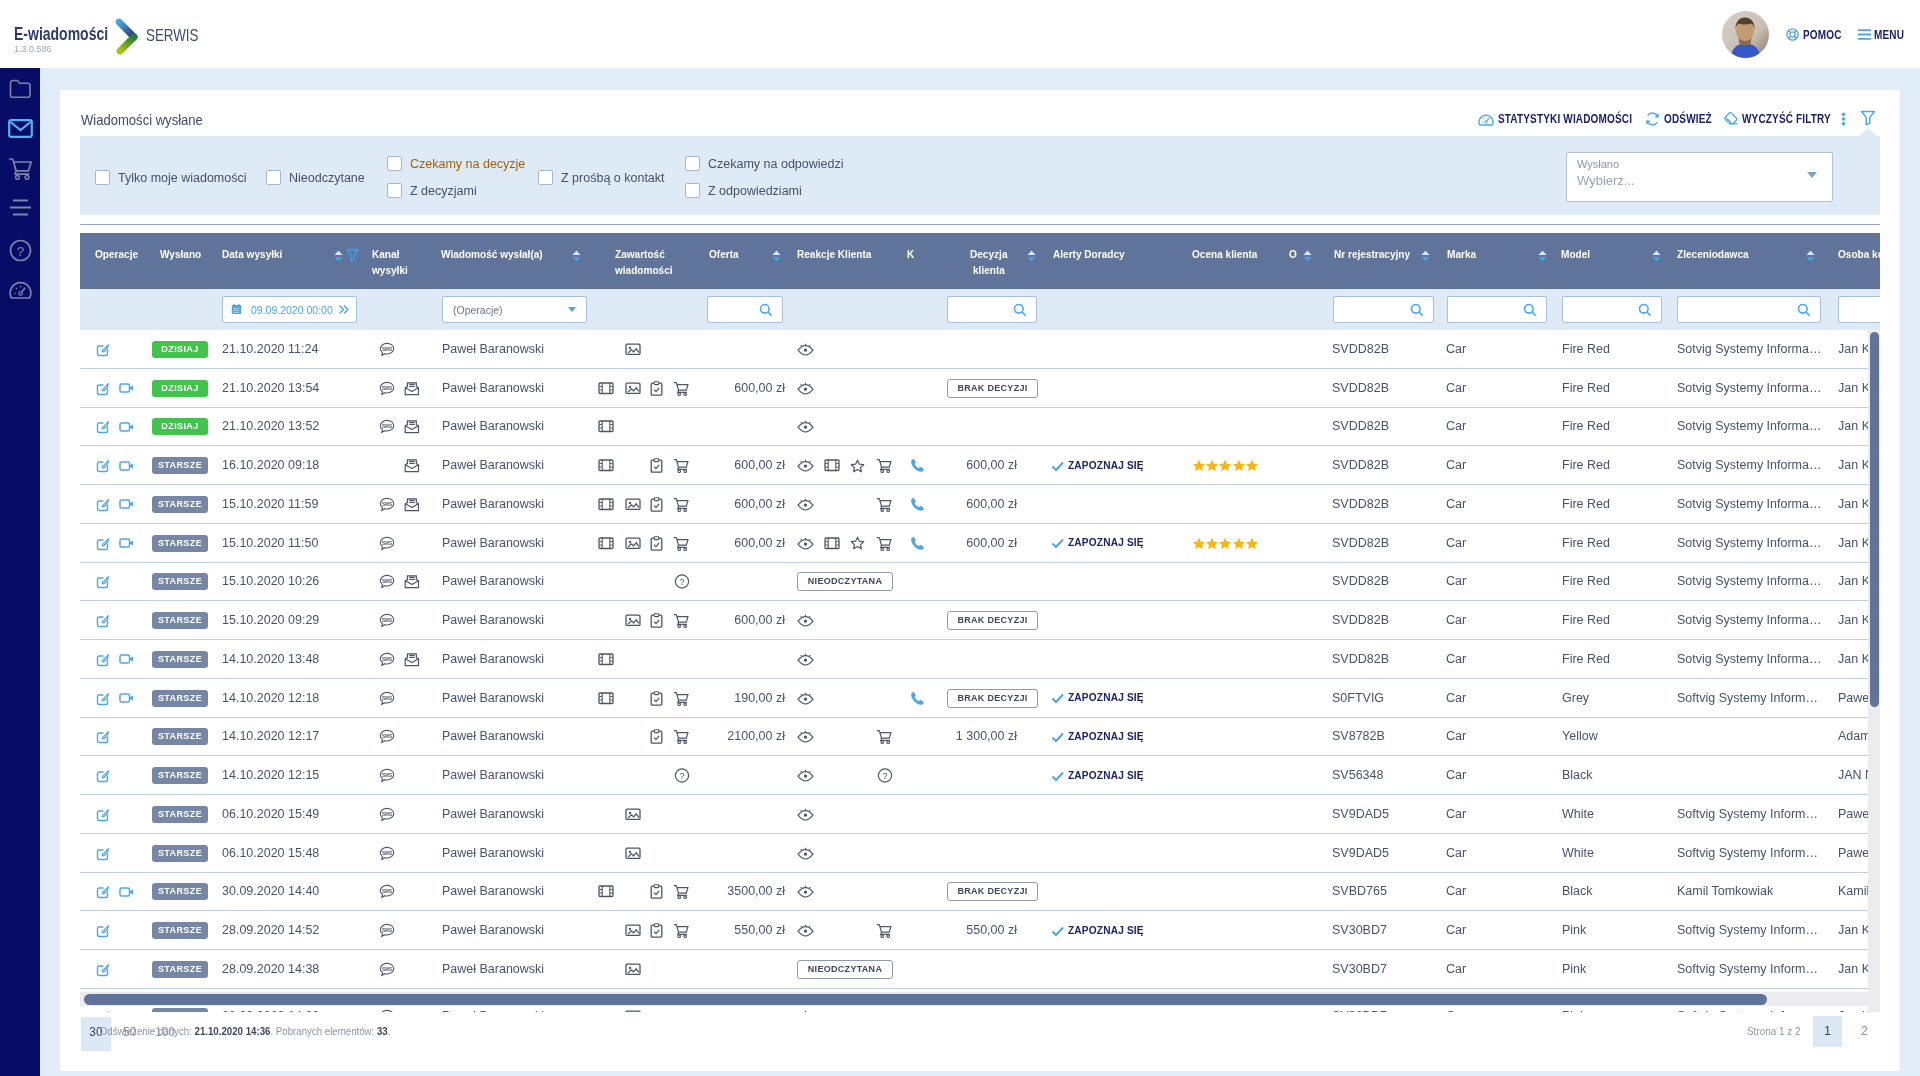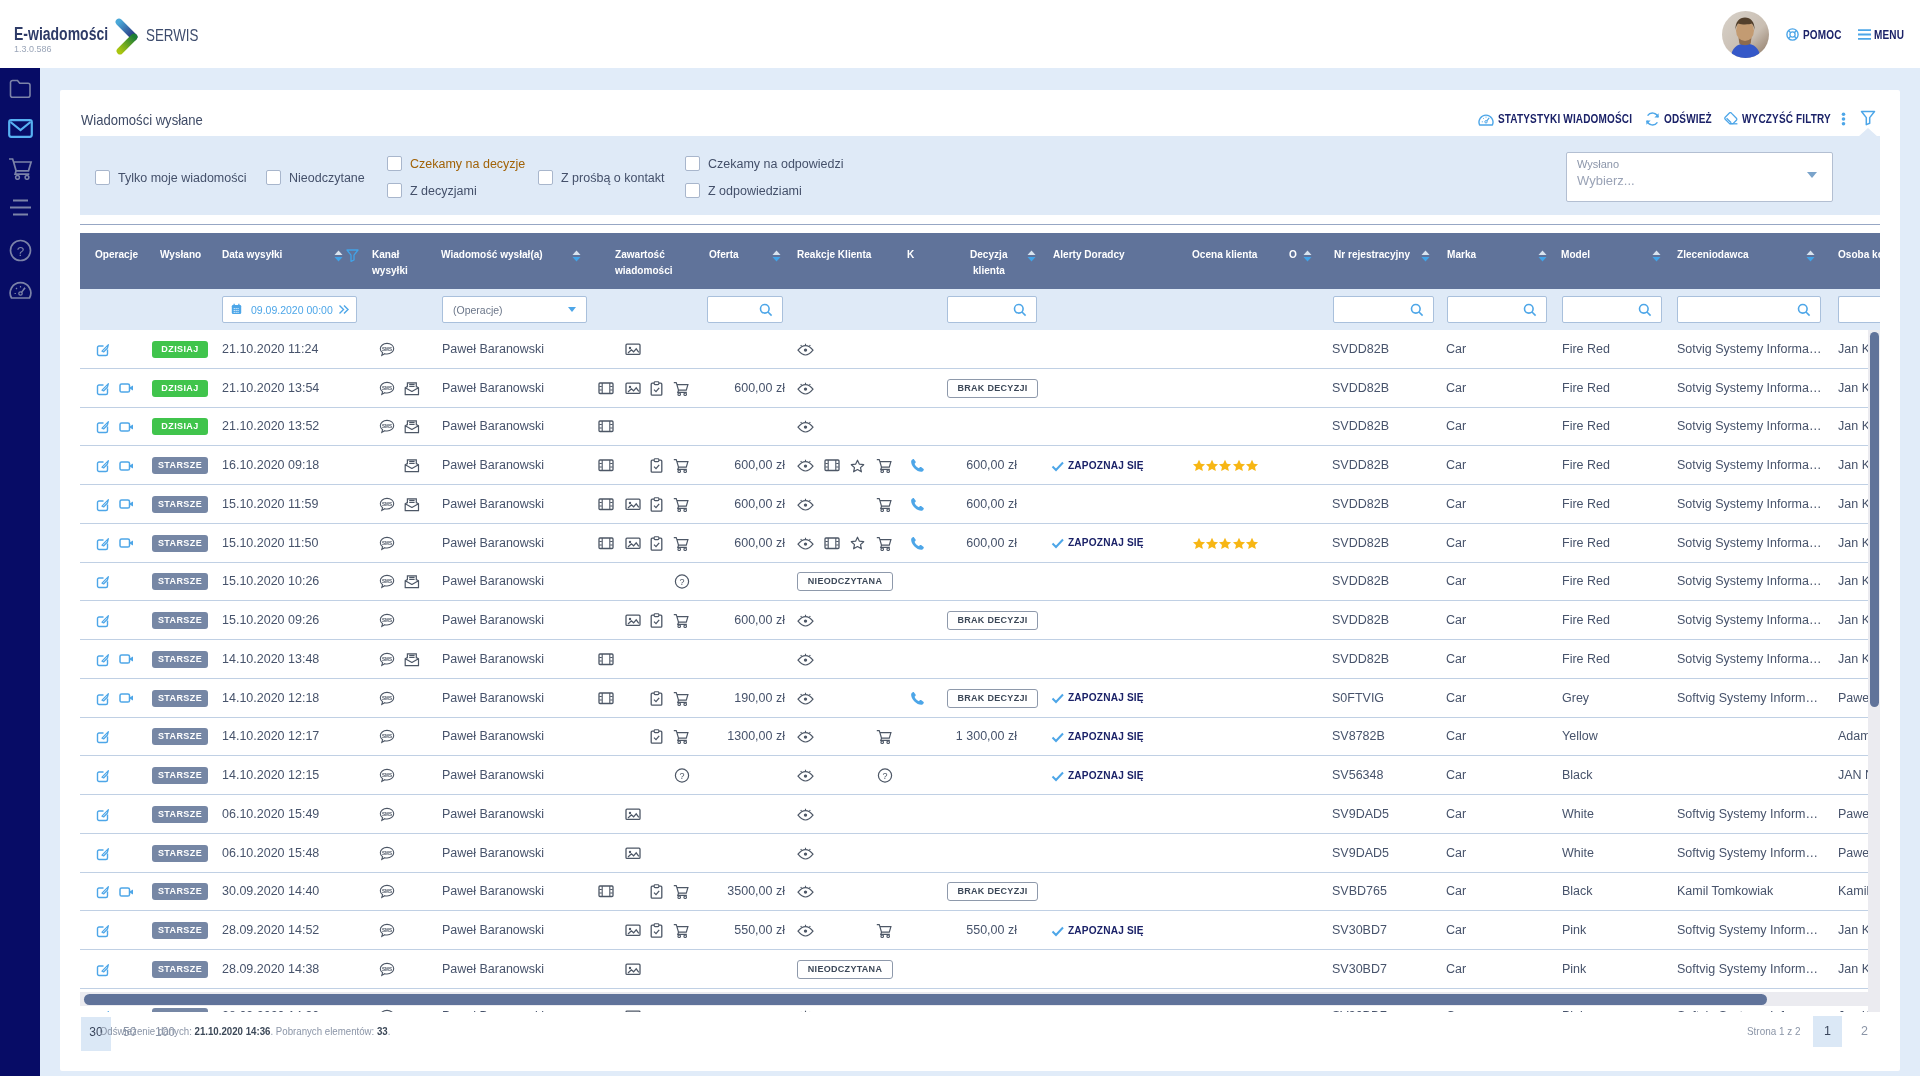--- a/index.html
+++ b/index.html
@@ -616,21 +616,21 @@
 <div class="rowtxt" style="left:1386px;top:244.4px">Car</div>
 <div class="rowtxt" style="left:1502px;top:244.4px">Fire Red</div>
 <div class="zlec" style="left:1617px;top:244.4px">Sotvig Systemy Informatyczne sp. z o.o.</div>
 <div class="rowtxt" style="left:1778px;top:244.4px">Jan Kowalski</div>
 <div class="ab" style="left:20px;top:309.0px;width:1800px;height:1px;background:#c0d0e4"></div>
 <svg class="ab" style="left:36px;top:283.125px" width="15" height="15" viewBox="0 0 15 15">
       <path d="M11.5 7.5 V12 a1.5 1.5 0 0 1 -1.5 1.5 H3 A1.5 1.5 0 0 1 1.5 12 V5.5 A1.5 1.5 0 0 1 3 4 h4.5" fill="none" stroke="#4da6e8" stroke-width="1.4"></path>
       <path d="M6 9.2 L12.4 2.6 l-0.9 3.4 L7.6 10 z" fill="none" stroke="#4da6e8" stroke-width="1.2" stroke-linejoin="round"></path>
     </svg>
 <div class="badge" style="left:92px;top:282.1px;background:#7687a5">STARSZE</div>
-<div class="rowtxt" style="left:162px;top:283.1px">15.10.2020 09:26</div>
+<div class="rowtxt" style="left:162px;top:283.1px">15.10.2020 09:29</div>
 <svg class="ab" style="left:319px;top:283.125px" width="16" height="15" viewBox="0 0 16 15">
       <path d="M8 1.4 c-3.7 0 -6.7 2.4 -6.7 5.3 c0 1.6 0.9 3 2.3 4 l-0.8 2.7 l3 -1.7 c0.7 0.2 1.4 0.25 2.2 0.25 c3.7 0 6.7 -2.4 6.7 -5.3 S11.7 1.4 8 1.4 z" fill="none" stroke="#4d5766" stroke-width="1.1"></path>
       <text x="8" y="8.6" font-size="4.6" font-weight="bold" text-anchor="middle" fill="#4d5766" font-family="Liberation Sans,sans-serif">SMS</text>
     </svg>
 <div class="rowtxt" style="left:382px;top:283.1px">Paweł Baranowski</div>
 <svg class="ab" style="left:565px;top:283.125px" width="16" height="15" viewBox="0 0 16 15">
       <rect x="1" y="2.2" width="14" height="10.2" rx="1" fill="none" stroke="#4d5766" stroke-width="1.3"></rect>
       <circle cx="5" cy="6" r="1.2" fill="#4d5766"></circle>
       <path d="M3 11 l3.4-3.2 2.2 2 2.6-3 2.6 3.6" fill="none" stroke="#4d5766" stroke-width="1.2"></path>
     </svg>
@@ -758,21 +758,21 @@
 <svg class="ab" style="left:590px;top:399.375px" width="13" height="15" viewBox="0 0 13 15">
       <rect x="1.2" y="2.2" width="10.6" height="12" rx="1" fill="none" stroke="#4d5766" stroke-width="1.3"></rect>
       <rect x="4.2" y="0.8" width="4.6" height="2.8" rx="0.8" fill="#fff" stroke="#4d5766" stroke-width="1.1"></rect>
       <path d="M4 8.6 l2 2 3.2-3.8" fill="none" stroke="#4d5766" stroke-width="1.3"></path>
     </svg>
 <svg class="ab" style="left:613px;top:399.375px" width="16" height="15" viewBox="0 0 16 15">
       <path d="M0.8 1.6 h2.4 l0.7 2 m0 0 h11 l-1.6 5.6 h-7.8 l-1.6 -5.6 m1.6 5.6 l-0.7 2.2 h9" fill="none" stroke="#4d5766" stroke-width="1.2"></path>
       <circle cx="6.2" cy="13.2" r="1.3" fill="none" stroke="#4d5766" stroke-width="1.1"></circle>
       <circle cx="12.2" cy="13.2" r="1.3" fill="none" stroke="#4d5766" stroke-width="1.1"></circle>
     </svg>
-<div class="num" style="left:605px;top:399.4px;width:120px">1300,00 zł</div>
+<div class="num" style="left:605px;top:399.4px;width:120px">2100,00 zł</div>
 <svg class="ab" style="left:737px;top:400.375px" width="17" height="13" viewBox="0 0 17 13">
       <path d="M1 7.2 C4 3.4 6.5 2.6 8.5 2.6 s4.5 0.8 7.5 4.6 c-3 3.6 -5.5 4.8 -7.5 4.8 S4 10.8 1 7.2 z" fill="none" stroke="#4d5766" stroke-width="1.2"></path>
       <circle cx="8.5" cy="7.1" r="1.7" fill="#4d5766"></circle>
       <path d="M8.5 2.4 v-1.6 M4.6 3.3 l-0.9-1.3 M12.4 3.3 l0.9-1.3" stroke="#4d5766" stroke-width="1.1"></path>
     </svg>
 <svg class="ab" style="left:816px;top:399.375px" width="16" height="15" viewBox="0 0 16 15">
       <path d="M0.8 1.6 h2.4 l0.7 2 m0 0 h11 l-1.6 5.6 h-7.8 l-1.6 -5.6 m1.6 5.6 l-0.7 2.2 h9" fill="none" stroke="#4d5766" stroke-width="1.2"></path>
       <circle cx="6.2" cy="13.2" r="1.3" fill="none" stroke="#4d5766" stroke-width="1.1"></circle>
       <circle cx="12.2" cy="13.2" r="1.3" fill="none" stroke="#4d5766" stroke-width="1.1"></circle>
     </svg>

